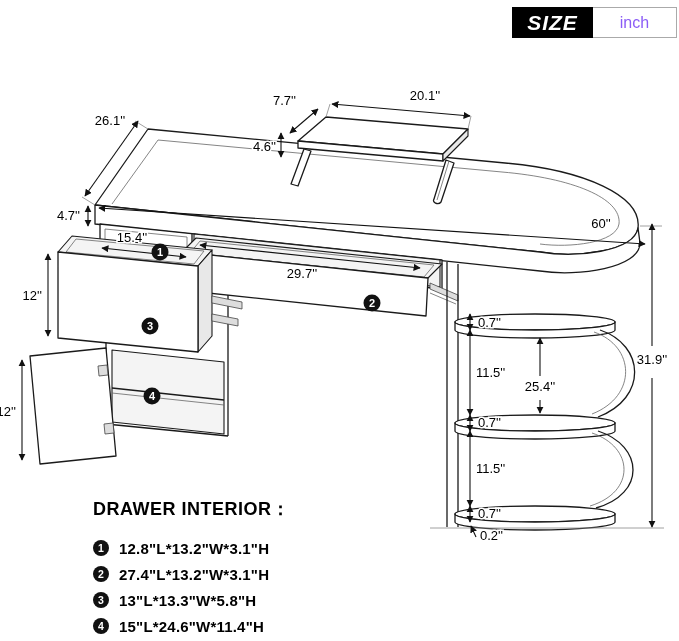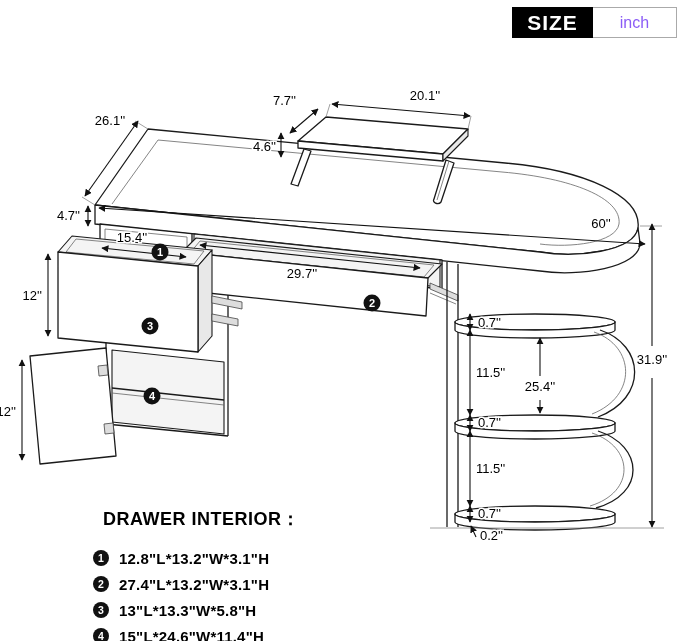--- a/index.html
+++ b/index.html
@@ -1,39 +1,39 @@
 <!DOCTYPE html>
 <html><head>
 <meta charset="utf-8">
 <style>
   html,body{margin:0;padding:0;background:#fff}
   .stage{position:relative;width:679px;height:641px;background:#fff;
          font-family:"Liberation Sans",sans-serif;overflow:hidden}
   .badge{position:absolute;top:7px;left:512px;display:flex;height:31px}
-  .badge-size{background:#000;color:#fff;font-weight:bold;
+  .badge-size{background:#000;color:#fff;font-style:italic;font-weight:bold;
               font-size:21px;width:81px;display:flex;align-items:center;
               justify-content:center;letter-spacing:1px}
   .badge-inch{border:1px solid #aaa;border-left:none;color:#8b5cf6;font-size:16px;
               width:83px;display:flex;align-items:center;justify-content:center;background:#fff}
   svg.draw{position:absolute;left:0;top:0}
   .art{fill:#fff;stroke:#1a1a1a;stroke-width:1.3;stroke-linejoin:round}
   .soft{fill:#f4f4f4;stroke:#1a1a1a;stroke-width:1.1;stroke-linejoin:round}
   .side{fill:#e8e8e8;stroke:#1a1a1a;stroke-width:1.1;stroke-linejoin:round}
   .rail{fill:#ddd;stroke:#444;stroke-width:.8}
   .thin{fill:none;stroke:#666;stroke-width:.8}
   .ln{fill:none;stroke:#1a1a1a;stroke-width:1.3}
   .dim{stroke:#111;stroke-width:1.1;fill:none;marker-start:url(#ah);marker-end:url(#ah)}
   .dimS{stroke:#111;stroke-width:1.1;fill:none;marker-start:url(#ah)}
   .dimE{stroke:#111;stroke-width:1.1;fill:none;marker-end:url(#ah)}
   .ext{stroke:#888;stroke-width:.8;fill:none}
   .dlb{font-size:13px;fill:#000;paint-order:stroke;stroke:#fff;stroke-width:3px}
   .mk circle{fill:#111}
   .mk text{fill:#fff;font-size:11px;font-weight:bold;text-anchor:middle}
   .interior{position:absolute;left:93px;top:497px}
-  .interior h2{margin:10px;font-size:18px;letter-spacing:.5px;color:#000;font-weight:bold}
+  .interior h2{margin:0;font-size:18px;letter-spacing:.5px;color:#000;font-weight:bold}
   .interior ul{list-style:none;margin:14px 0 0;padding:0}
   .interior li{display:flex;align-items:center;height:26px;font-size:15px;
                font-weight:bold;color:#000;letter-spacing:.2px}
   .bullet{width:16px;height:16px;border-radius:50%;background:#111;color:#fff;
           font-size:10.5px;font-weight:bold;display:flex;align-items:center;
           justify-content:center;margin-right:10px;flex:0 0 16px}
 </style>
 </head>
 <body>
 

